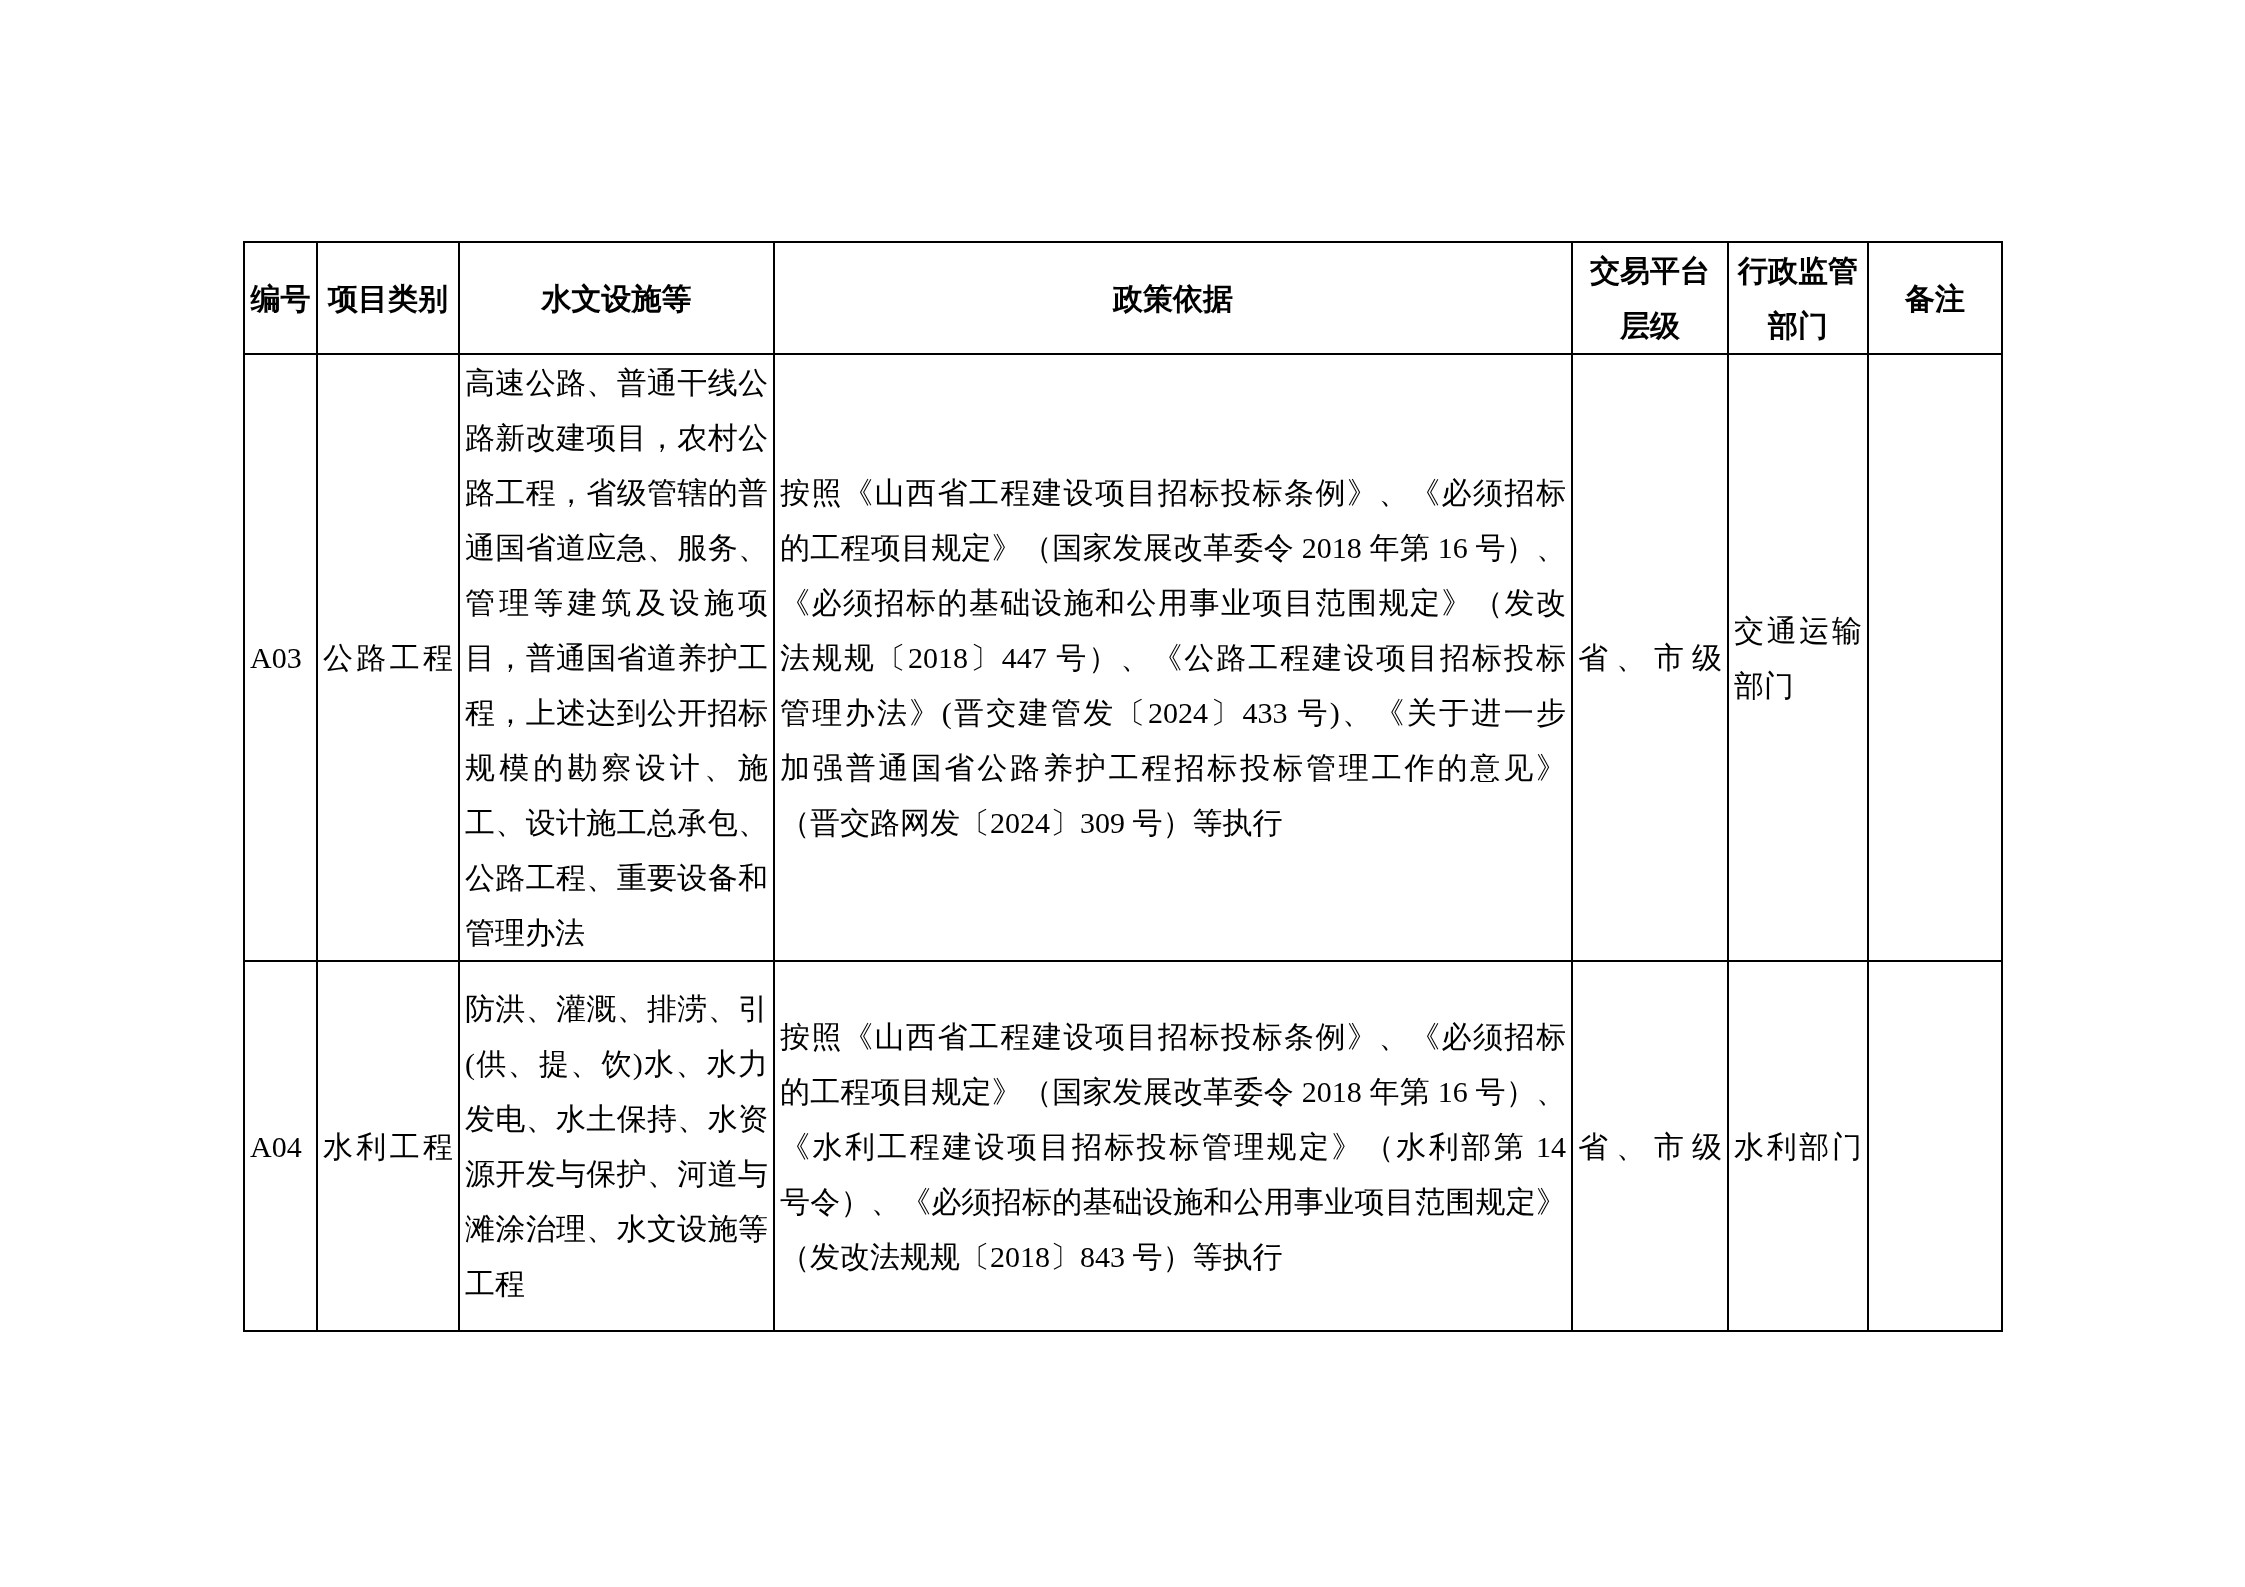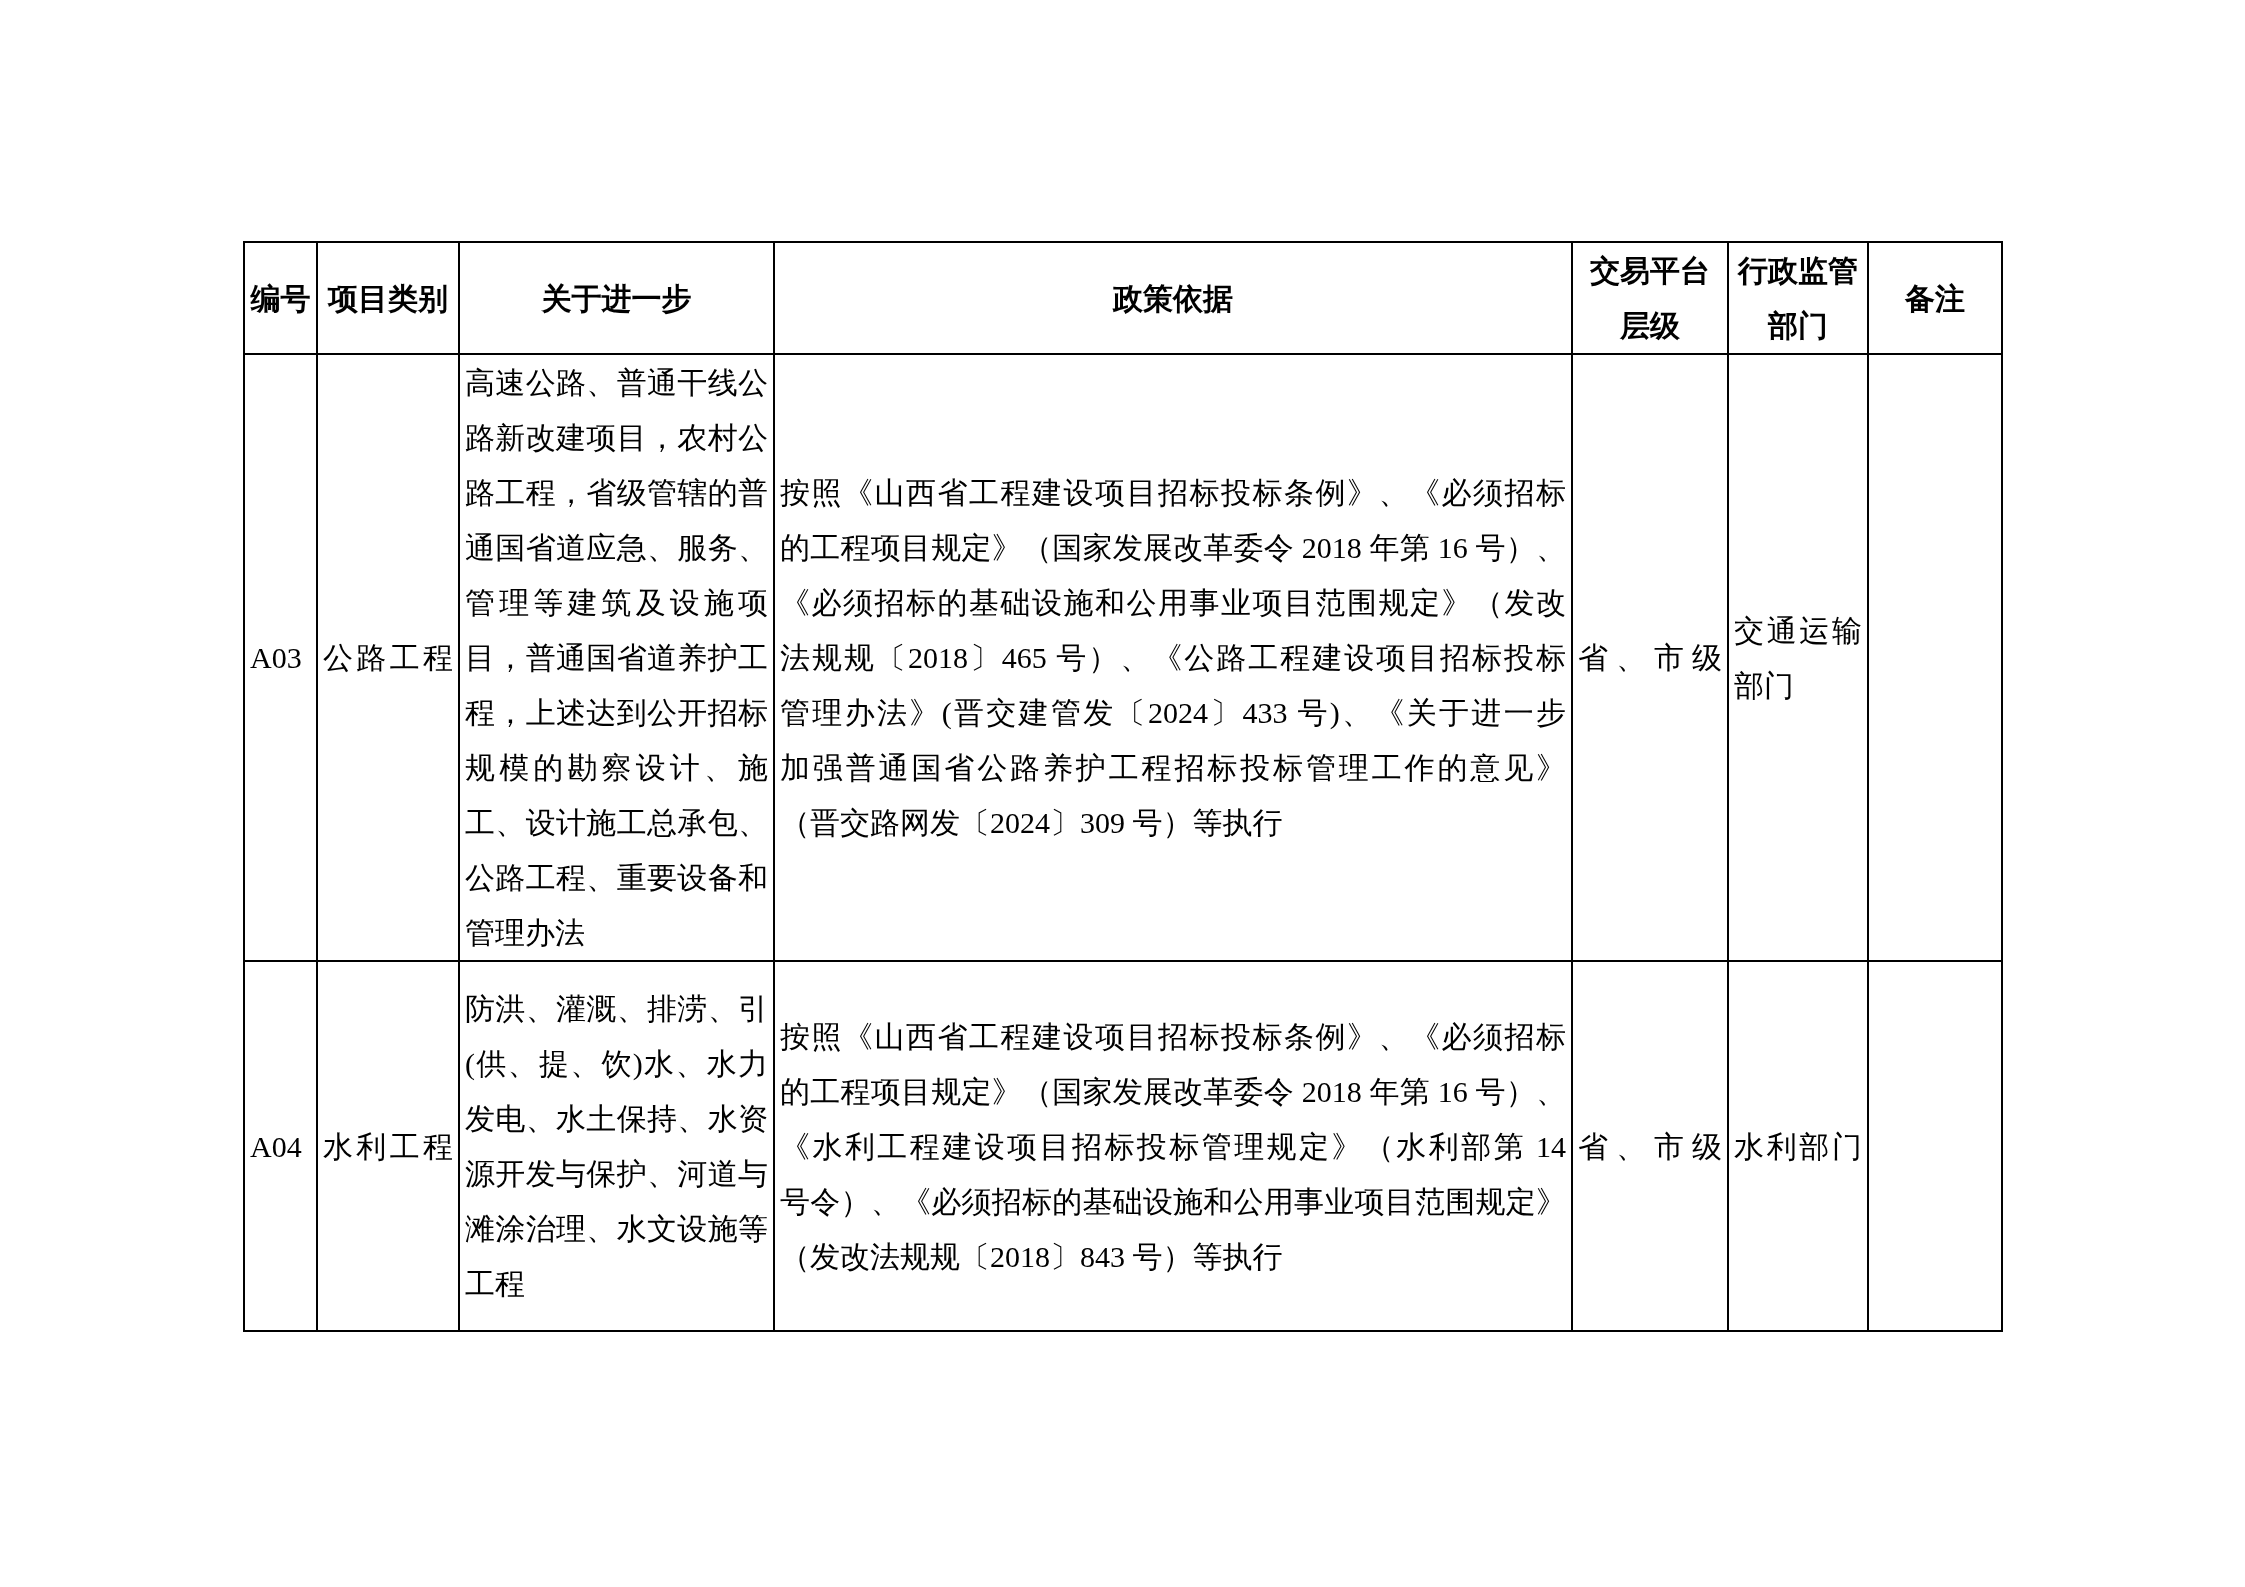--- a/index.html
+++ b/index.html
@@ -75,21 +75,21 @@
     <col style="width:315px">
     <col style="width:798px">
     <col style="width:156px">
     <col style="width:140px">
     <col style="width:134px">
   </colgroup>
   <thead>
     <tr class="header-row">
       <th class="cell-center">编号</th>
       <th class="cell-center">项目类别</th>
-      <th class="cell-center">关于进一步</th>
+      <th class="cell-center">水文设施等</th>
       <th class="cell-center">政策依据</th>
       <th class="cell-center cell-lines">
           <div class="line">交易平台</div>
           <div class="line">层级</div>
         </th>
       <th class="cell-center cell-lines">
           <div class="line">行政监管</div>
           <div class="line">部门</div>
         </th>
       <th class="cell-center">备注</th>
@@ -109,21 +109,21 @@
           <div class="line">程，上述达到公开招标</div>
           <div class="line">规模的勘察设计、施</div>
           <div class="line">工、设计施工总承包、</div>
           <div class="line">公路工程、重要设备和</div>
           <div class="line">管理办法</div>
         </td>
       <td class="cell-lines">
           <div class="line">按照《山西省工程建设项目招标投标条例》、《必须招标</div>
           <div class="line">的工程项目规定》（国家发展改革委令 2018 年第 16 号）、</div>
           <div class="line">《必须招标的基础设施和公用事业项目范围规定》（发改</div>
-          <div class="line">法规规〔2018〕465 号）、《公路工程建设项目招标投标</div>
+          <div class="line">法规规〔2018〕447 号）、《公路工程建设项目招标投标</div>
           <div class="line">管理办法》(晋交建管发〔2024〕433 号)、《关于进一步</div>
           <div class="line">加强普通国省公路养护工程招标投标管理工作的意见》</div>
           <div class="line">（晋交路网发〔2024〕309 号）等执行</div>
         </td>
       <td class="cell-dist">省、市级</td>
       <td class="cell-lines">
           <div class="line">交通运输</div>
           <div class="line">部门</div>
         </td>
       <td class="cell-center"></td>

